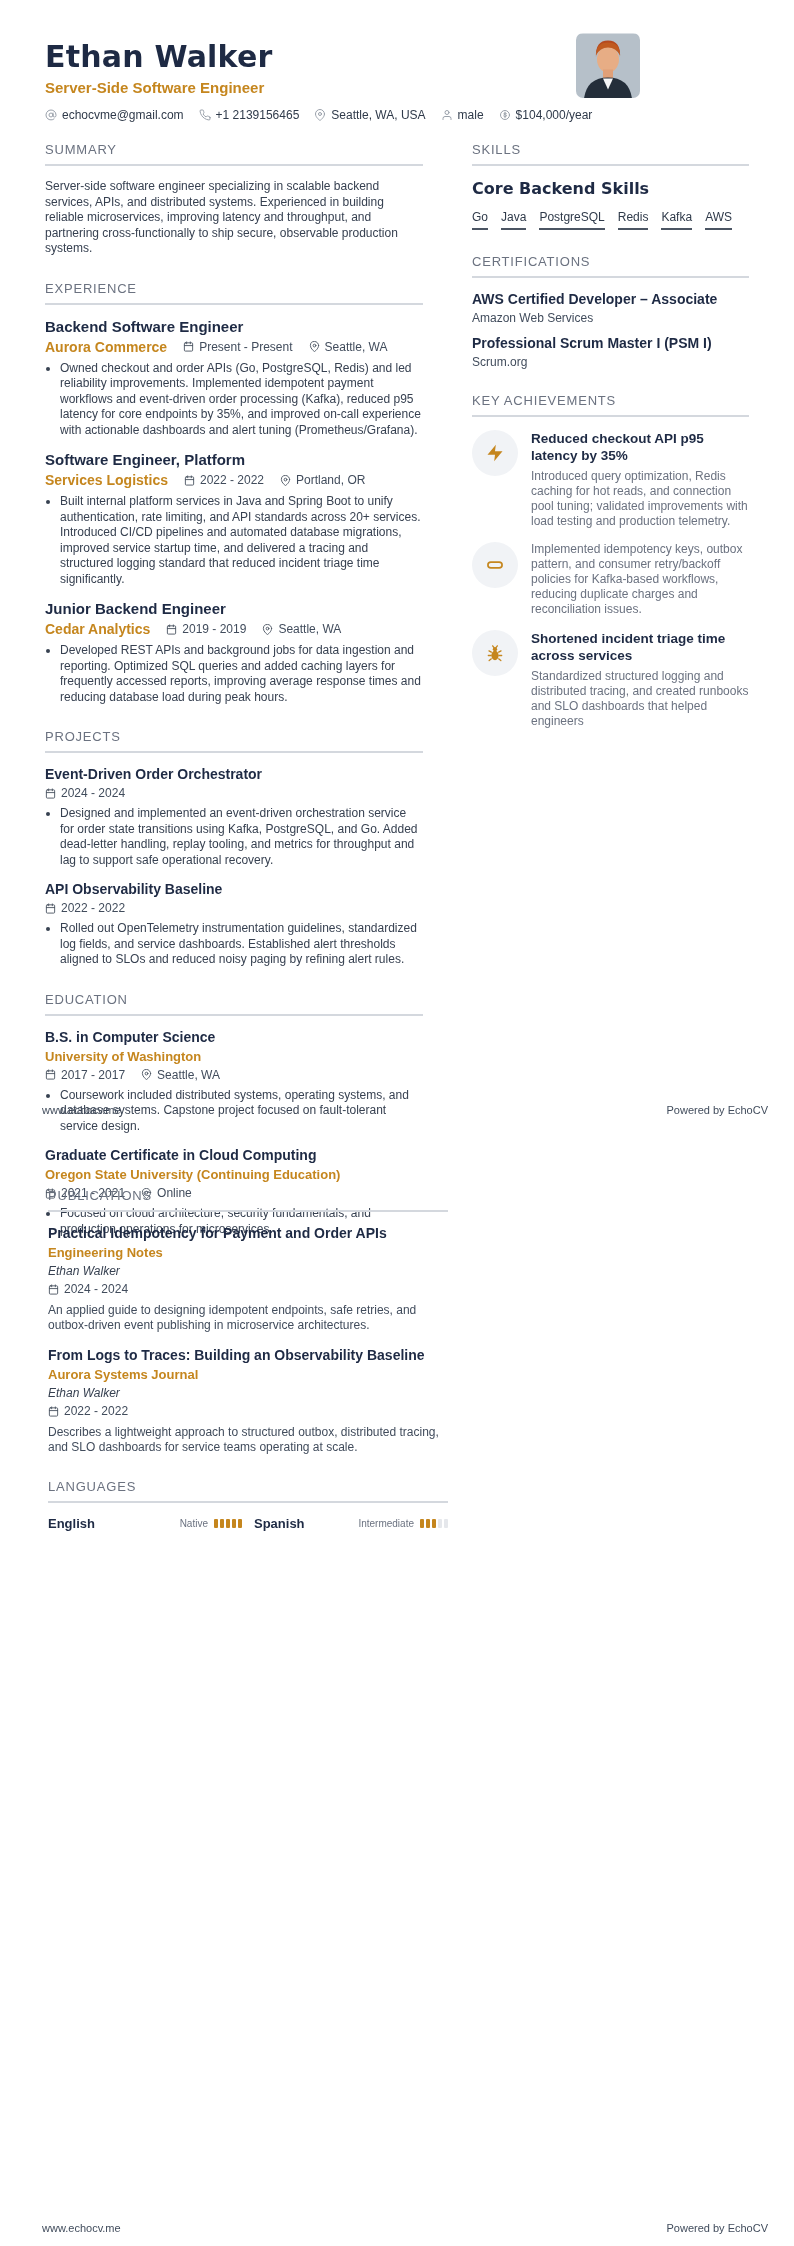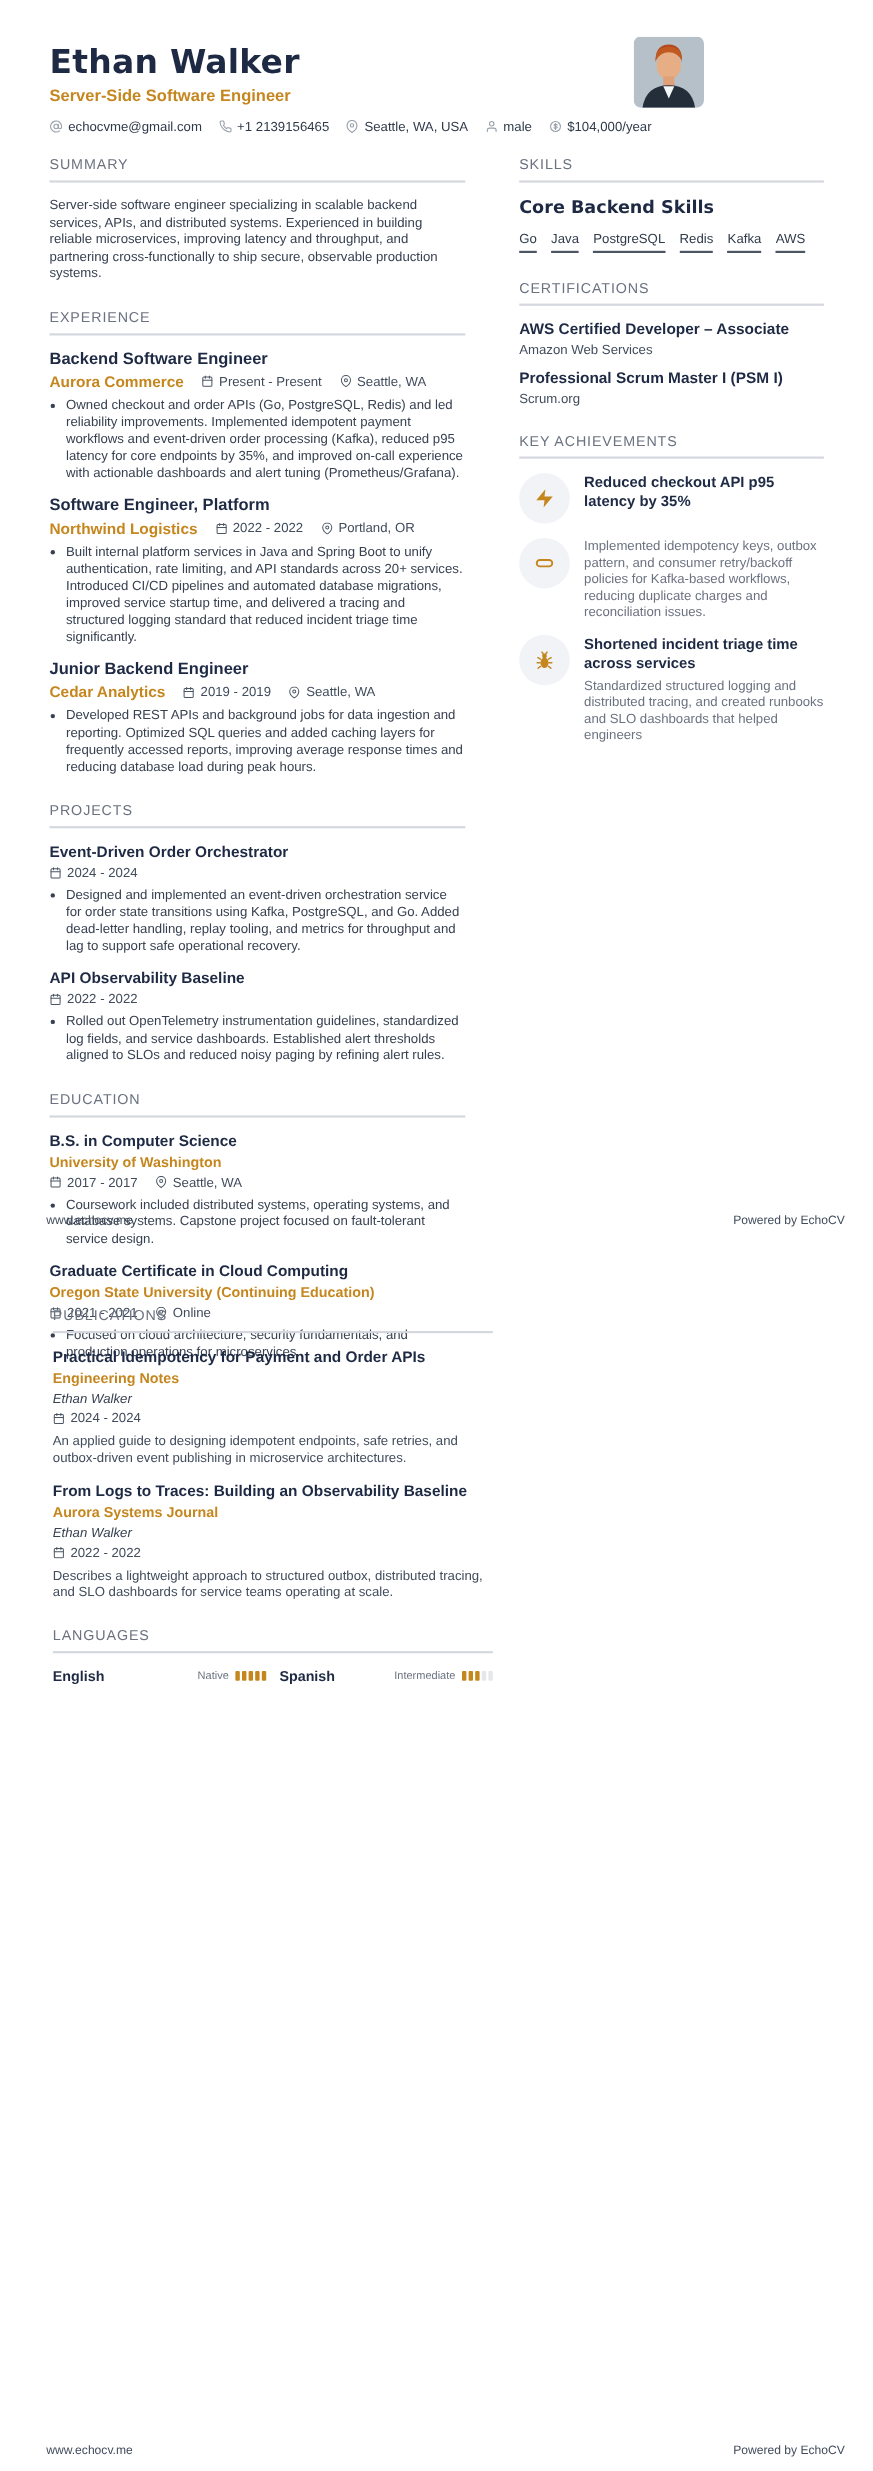--- a/index.html
+++ b/index.html
@@ -172,21 +172,21 @@
           </span>
         </div>
         <ul class="bullets">
           <li>Owned checkout and order APIs (Go, PostgreSQL, Redis) and led reliability improvements. Implemented idempotent payment workflows and event-driven order processing (Kafka), reduced p95 latency for core endpoints by 35%, and improved on-call experience with actionable dashboards and alert tuning (Prometheus/Grafana).</li>
         </ul>
       </div>
 
       <div class="entry">
         <div class="entry-title">Software Engineer, Platform</div>
         <div class="meta-row">
-          <span class="company">Northwind Logistics</span>
+          <span class="company">Services Logistics</span>
           <span class="meta">
             <svg viewBox="0 0 24 24">
                 <rect x="3" y="4" width="18" height="18" rx="2"></rect>
                 <line x1="16" y1="2" x2="16" y2="6"></line>
                 <line x1="8" y1="2" x2="8" y2="6"></line>
                 <line x1="3" y1="10" x2="21" y2="10"></line>
               </svg>
             <span>2022 - 2022</span>
           </span>
           <span class="meta">
@@ -357,20 +357,21 @@
       <div class="sec-head">KEY ACHIEVEMENTS</div>
 
       <div class="ach">
         <div class="ach-badge">
           <svg viewBox="0 0 24 24">
               <path d="M13 2L3 14h9l-1 8 10-12h-9l1-8z" fill="#c5861e"></path>
             </svg>
         </div>
         <div>
           <div class="ach-title">Reduced checkout API p95 latency by 35%</div>
+          <div class="ach-desc">Introduced query optimization, Redis caching for hot reads, and connection pool tuning; validated improvements with load testing and production telemetry.</div>
         </div>
       </div>
 
       <div class="ach">
         <div class="ach-badge">
           <svg viewBox="0 0 24 24">
               <rect x="3.5" y="8.5" width="17" height="7" rx="3.5" fill="none" stroke="#c5861e" stroke-width="2"></rect>
             </svg>
         </div>
         <div>

